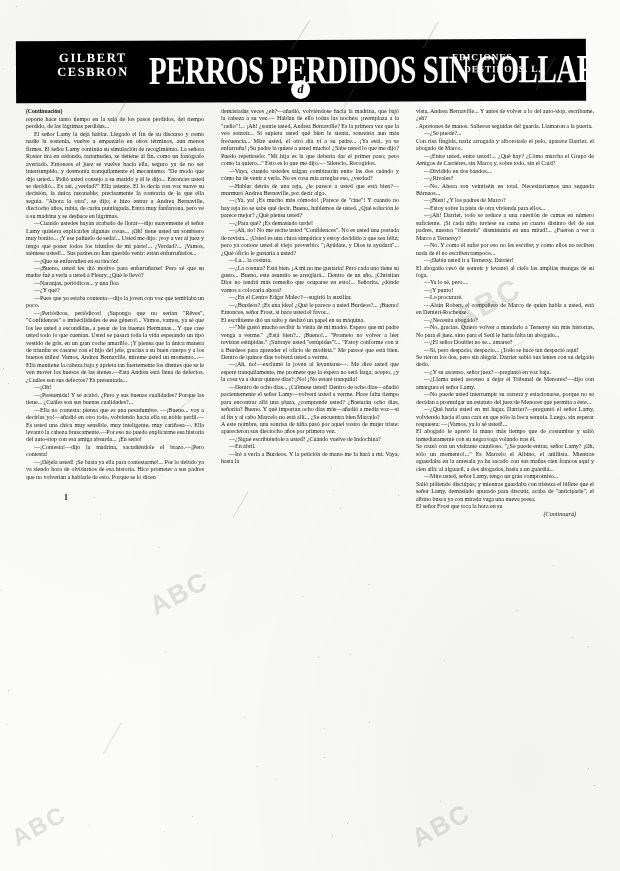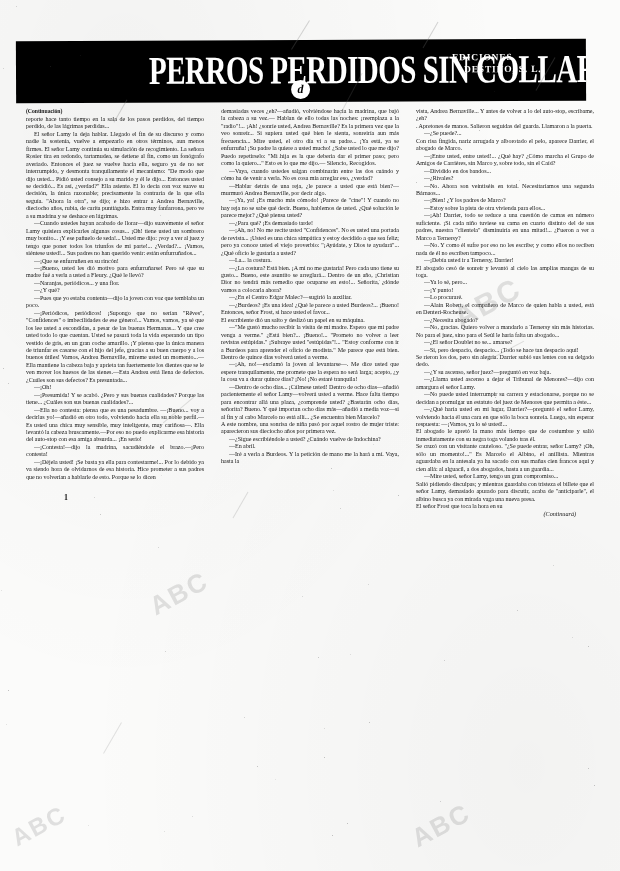--- a/index.html
+++ b/index.html
@@ -193,20 +193,24 @@
     pointer-events: none;
   }
 </style>
 </head>
 <body>
 
 <div id="scan-page">
 
   <div id="masthead">
     <div id="masthead-inner">
+      <div class="mh-author">
+        <span>GILBERT</span>
+        <span>CESBRON</span>
+      </div>
       <div class="mh-title">PERROS PERDIDOS SIN COLLAR</div>
       <div class="mh-publisher">
         <span class="ln1">EDICIONES</span>
         <span class="ln2">DESTINO, S. L.</span>
       </div>
       <div class="mh-emblem">d</div>
     </div>
   </div>
 
   <div id="columns">

